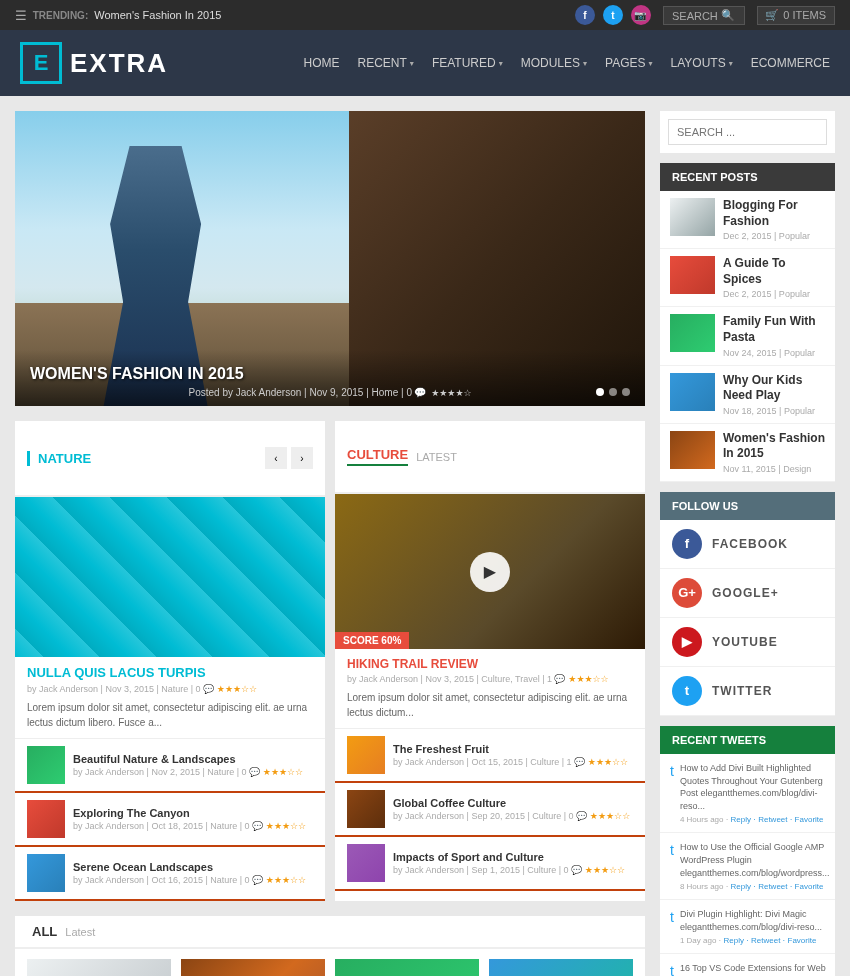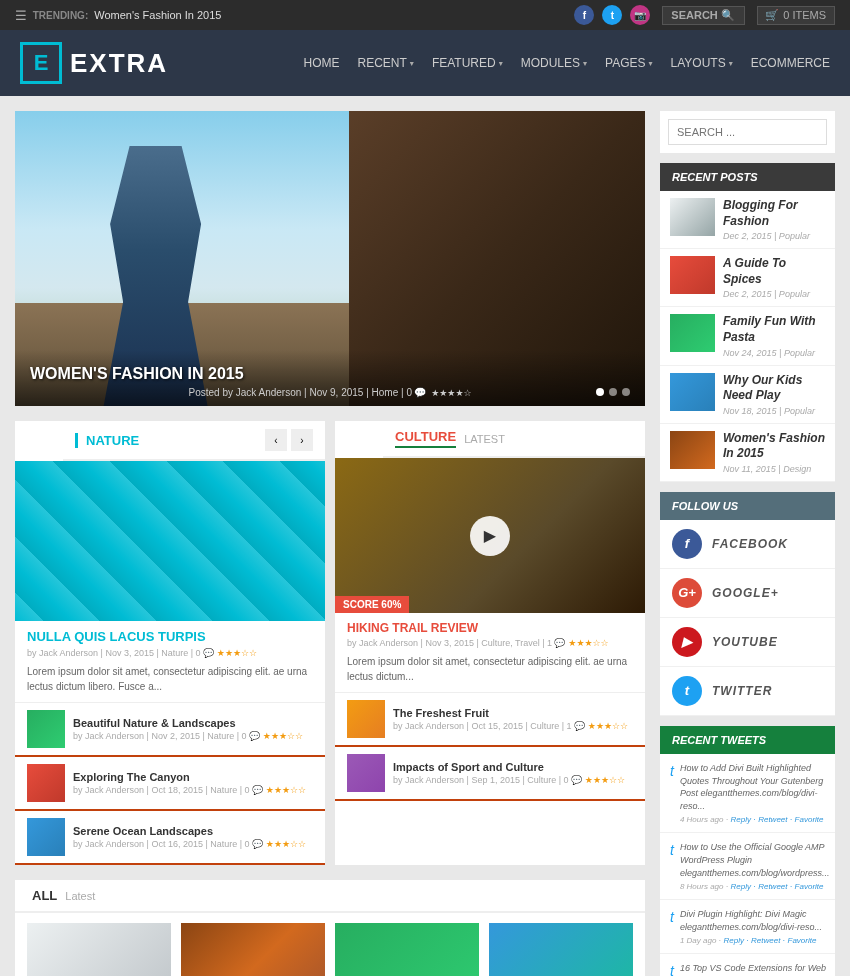--- a/index.html
+++ b/index.html
@@ -10,21 +10,21 @@
     .top-bar-left { display: flex; align-items: center; gap: 6px; }
     .top-bar-left .hamburger { color: #aaa; font-size: 13px; }
     .trending-label { color: #888; font-weight: bold; text-transform: uppercase; font-size: 10px; }
     .trending-text { color: #ddd; font-size: 11px; }
     .top-bar-right { display: flex; align-items: center; gap: 12px; }
     .social-icons { display: flex; gap: 8px; }
     .social-icon-circle { width: 20px; height: 20px; border-radius: 50%; display: flex; align-items: center; justify-content: center; color: white; font-size: 10px; font-weight: bold; }
     .fb-circle { background: #3b5998; }
     .tw-circle { background: #1da1f2; }
     .ig-circle { background: #c13584; }
-    .search-top { display: flex; align-items: center; background: #3a3a3a; padding: 2px 8px; gap: 4px; color: #aaa; font-size: 11px; border: 1px solid #555; font-weight: bold; }
+    .search-top { display: flex; align-items: flex-end; background: #3a3a3a; padding: 2px 8px; gap: 4px; color: #aaa; font-size: 11px; border: 1px solid #555; }
     .cart-btn { display: flex; align-items: center; gap: 4px; background: #3a3a3a; padding: 2px 8px; color: #aaa; font-size: 11px; border: 1px solid #555; }
 
     
     .header { background: #2d3748; padding: 12px 20px; display: flex; align-items: center; justify-content: space-between; }
     .logo { display: flex; align-items: center; gap: 8px; }
     .logo-icon { width: 42px; height: 42px; border: 3px solid #00bcd4; display: flex; align-items: center; justify-content: center; color: #00bcd4; font-size: 22px; font-weight: bold; }
     .logo-text { color: white; font-size: 26px; font-weight: bold; letter-spacing: 2px; }
     .nav { display: flex; align-items: center; gap: 18px; }
     .nav-item { color: #ccc; font-size: 12px; text-transform: uppercase; cursor: pointer; display: flex; align-items: center; gap: 3px; }
     .nav-arrow { font-size: 8px; color: #aaa; }
@@ -41,21 +41,21 @@
     .hero-meta { color: #ccc; font-size: 10px; margin-top: 4px; display: flex; align-items: center; gap: 4px; justify-content: center; }
     .hero-meta span { color: #ccc; }
     .hero-dot { width: 8px; height: 8px; border-radius: 50%; background: rgba(255,255,255,0.5); }
     .hero-dot.active { background: white; }
 
     
     .two-col { display: flex; gap: 10px; margin-bottom: 15px; }
     .col-nature { flex: 1; background: white; padding: 0; }
     .col-culture { flex: 1; background: white; padding: 0; }
 
-    .section-header { display: flex; align-items: center; justify-content: space-between; padding: 8px 12px; border-bottom: 2px solid #eee; margin-left: 48px; }
+    .section-header { display: flex; align-items: center; justify-content: space-between; padding: 26px 12px; border-bottom: 2px solid #eee; }
     .section-title-nature { color: #00bcd4; font-size: 13px; font-weight: bold; text-transform: uppercase; border-left: 3px solid #00bcd4; padding-left: 8px; }
     .section-title-culture { color: #e74c3c; font-size: 13px; font-weight: bold; text-transform: uppercase; border-bottom: 2px solid #15803d; padding-bottom: 2px; }
     .section-label { color: #aaa; font-size: 11px; text-transform: uppercase; }
     .section-nav { display: flex; gap: 4px; }
     .nav-btn { width: 22px; height: 22px; background: #eee; border: none; cursor: pointer; display: flex; align-items: center; justify-content: center; font-size: 10px; }
 
     .nature-image { width: 100%; height: 160px; background: linear-gradient(135deg, #00bcd4 0%, #006064 50%, #00897b 100%); display: flex; align-items: center; justify-content: center; }
     .nature-img-inner { width: 100%; height: 100%; background: repeating-linear-gradient(45deg, #00bcd4 0px, #26c6da 20px, #00acc1 20px, #00bcd4 40px); }
 
     .culture-video { width: 100%; height: 155px; background: linear-gradient(135deg, #8B6914 0%, #5a4a2a 60%, #2d1a05 100%); position: relative; display: flex; align-items: center; justify-content: center; }
@@ -92,21 +92,21 @@
     .all-card-image { width: 100%; height: 90px; background: #ccc; margin-bottom: 6px; }
     .img-fashion { background: linear-gradient(135deg, #ecf0f1, #bdc3c7); }
     .img-spices { background: linear-gradient(135deg, #8B4513, #D2691E, #A0522D); }
     .img-pasta { background: linear-gradient(135deg, #27ae60, #2ecc71); }
     .img-kids { background: linear-gradient(135deg, #3498db, #1abc9c); }
 
     
     .search-box { background: white; padding: 8px; margin-bottom: 10px; }
     .search-input { width: 100%; padding: 6px 8px; border: 1px solid #ddd; font-size: 11px; color: #999; outline: none; }
 
-    .sidebar-section { background: white; margin-bottom: 10px; font-style: italic; }
+    .sidebar-section { background: white; margin-bottom: 10px; }
     .sidebar-section-header { background: #3a3a3a; color: white; padding: 8px 12px; font-size: 11px; font-weight: bold; text-transform: uppercase; }
     .sidebar-section-header-blue { background: #546e7a; color: white; padding: 8px 12px; font-size: 11px; font-weight: bold; text-transform: uppercase; }
     .sidebar-section-header-dark { background: #15803d; color: white; padding: 8px 12px; font-size: 11px; font-weight: bold; text-transform: uppercase; }
 
     .recent-post-item { display: flex; gap: 8px; padding: 7px 10px; border-bottom: 1px solid #f0f0f0; }
     .recent-thumb { width: 45px; height: 38px; flex-shrink: 0; }
     .recent-thumb-1 { background: linear-gradient(135deg, #ecf0f1, #95a5a6); }
     .recent-thumb-2 { background: linear-gradient(135deg, #e74c3c, #c0392b); }
     .recent-thumb-3 { background: linear-gradient(135deg, #27ae60, #2ecc71); }
     .recent-thumb-4 { background: linear-gradient(135deg, #3498db, #2980b9); }
@@ -279,20 +279,30 @@
             <div class="list-thumb list-thumb-fruit"></div>
             <div class="list-info">
               <div class="list-title">The Freshest Fruit</div>
               <div class="list-meta">
                 <span>by Jack Anderson | Oct 15, 2015 | Culture | 1 💬</span>
                 <span class="stars">★★★☆☆</span>
               </div>
             </div>
           </div>
           <div class="list-item">
+            <div class="list-thumb list-thumb-coffee"></div>
+            <div class="list-info">
+              <div class="list-title">Global Coffee Culture</div>
+              <div class="list-meta">
+                <span>by Jack Anderson | Sep 20, 2015 | Culture | 0 💬</span>
+                <span class="stars">★★★☆☆</span>
+              </div>
+            </div>
+          </div>
+          <div class="list-item">
             <div class="list-thumb list-thumb-sport"></div>
             <div class="list-info">
               <div class="list-title">Impacts of Sport and Culture</div>
               <div class="list-meta">
                 <span>by Jack Anderson | Sep 1, 2015 | Culture | 0 💬</span>
                 <span class="stars">★★★☆☆</span>
               </div>
             </div>
           </div>
         </div>

